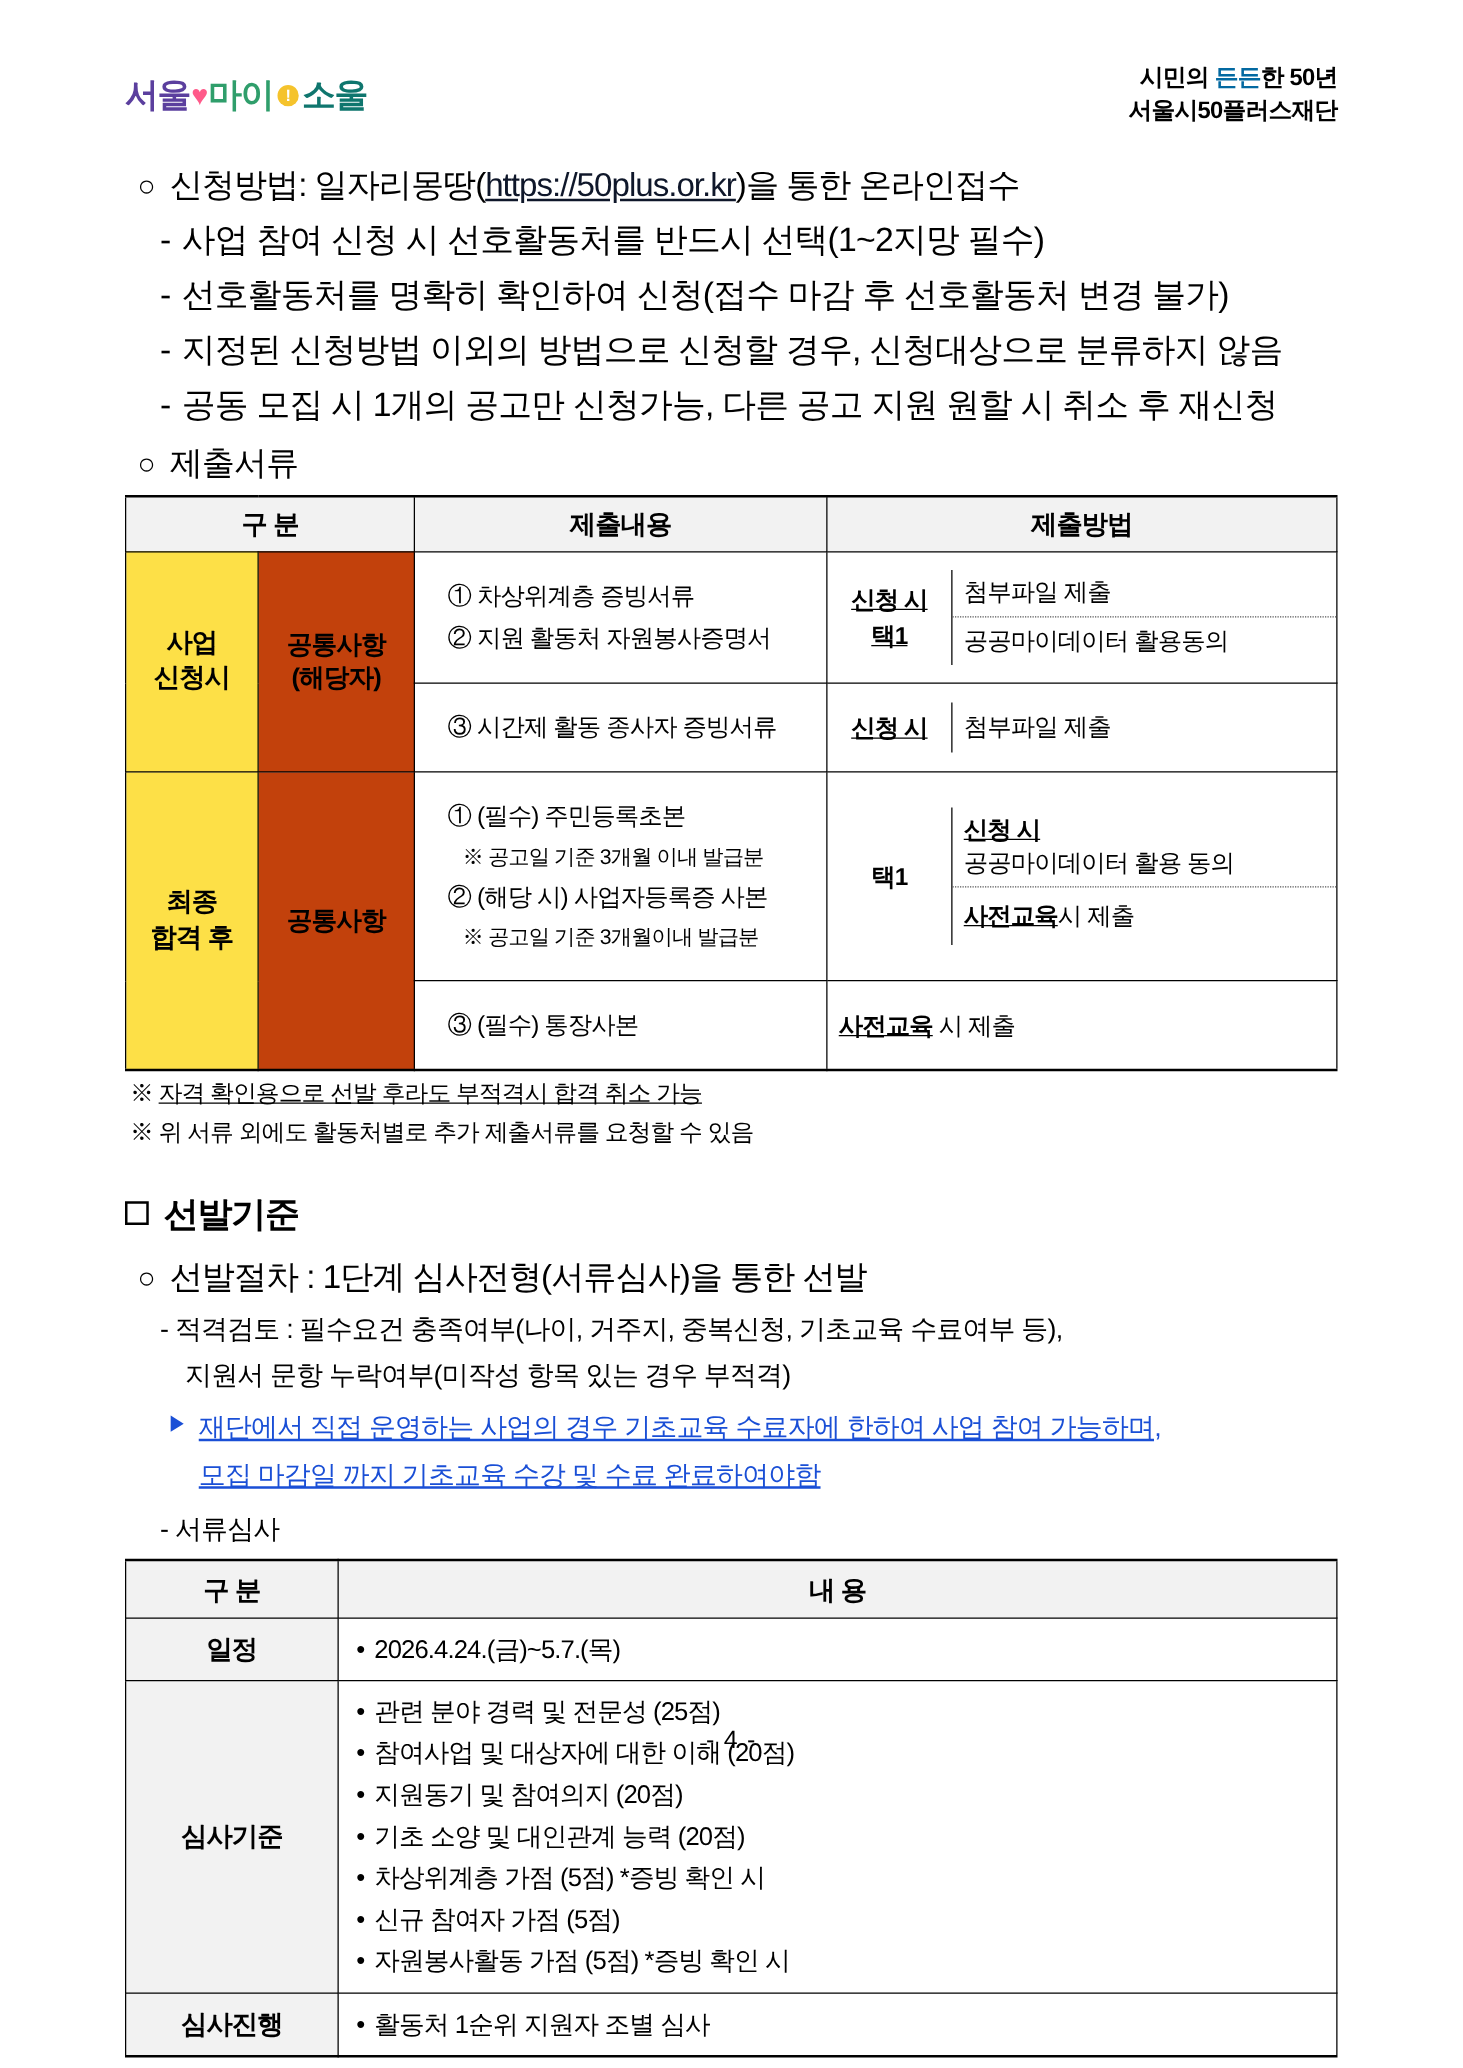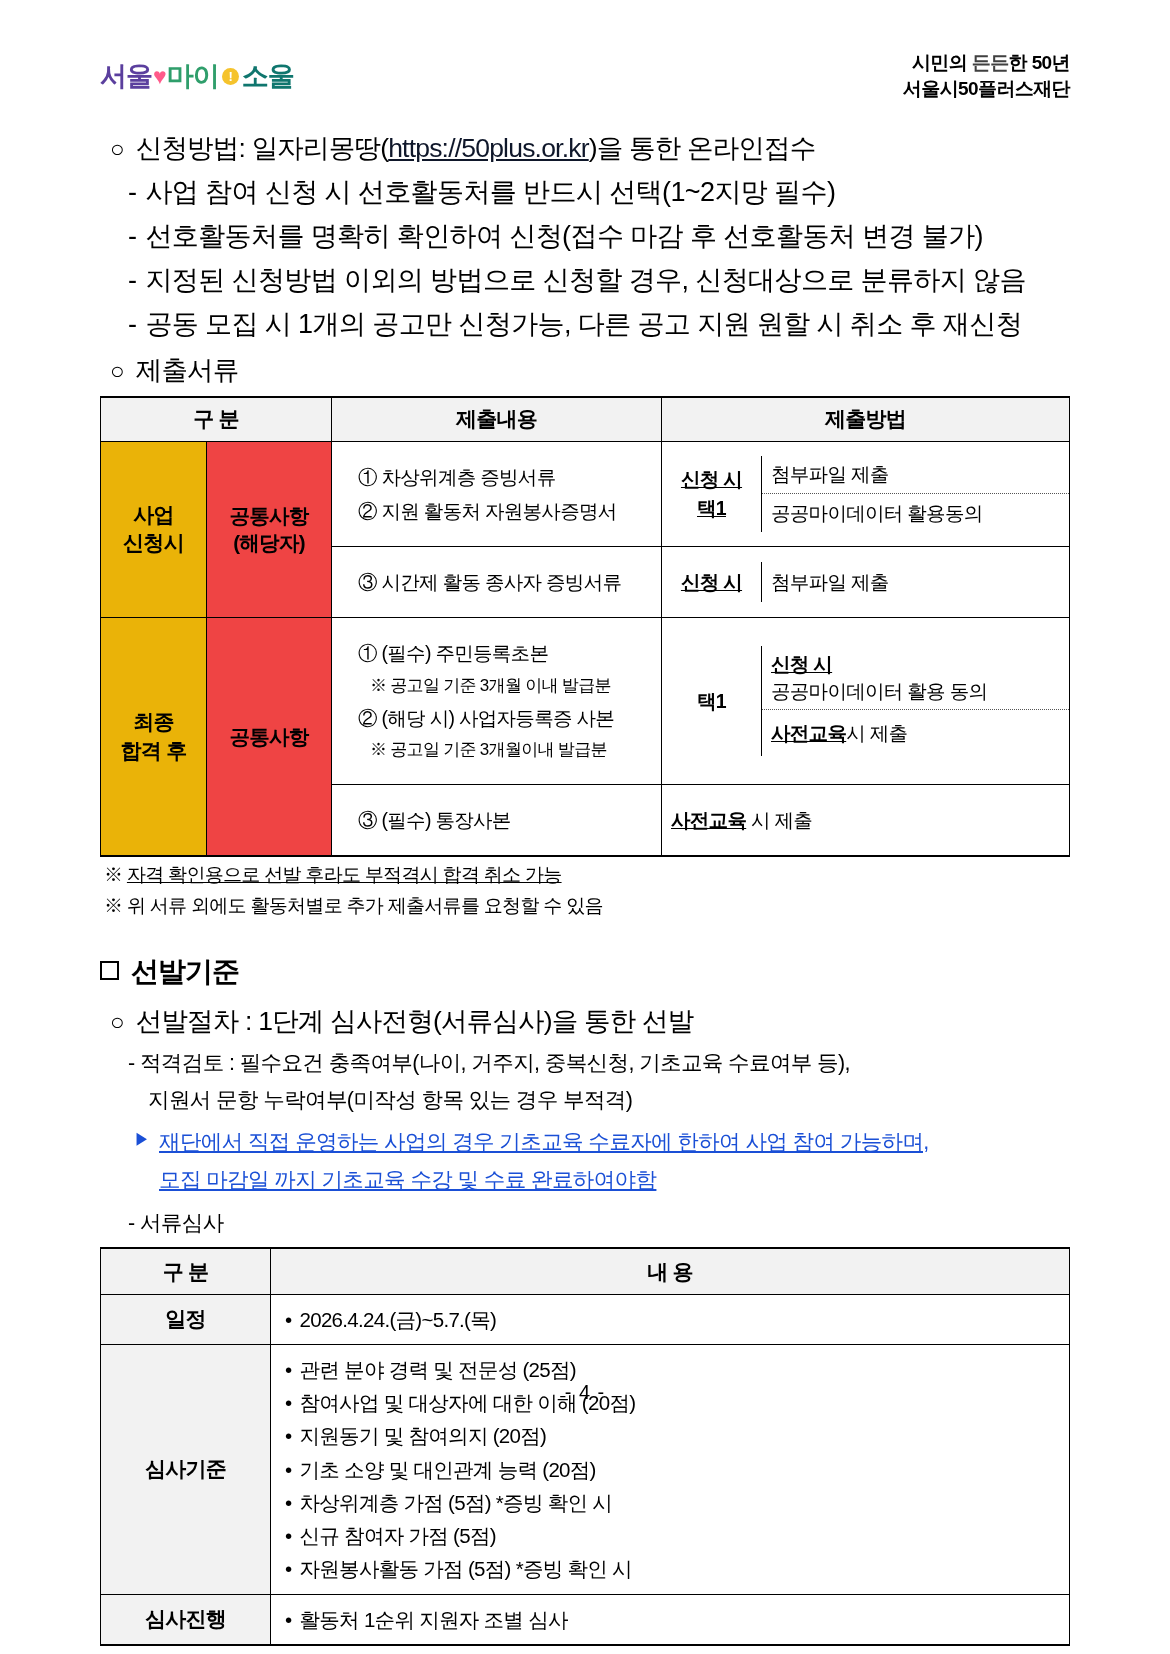--- a/index.html
+++ b/index.html
@@ -57,21 +57,21 @@
   .logo-right {
     position: absolute;
     right: 0;
     top: 50px;
     text-align: right;
     font-size: 19px;
     font-weight: bold;
     line-height: 1.35;
     letter-spacing: -0.6px;
   }
-  .logo-right .accent { color: #404040; }
+  .logo-right .accent { color: #0369a1; }
 
   
   .circle-head {
     font-size: 26.5px;
     letter-spacing: -0.8px;
     margin: 10px 0 8px 10px;
     white-space: nowrap;
   }
   .circle-head .marker { margin-right: 12px; font-size: 24px; }
   .link {
@@ -115,27 +115,27 @@
     text-align: center;
     font-size: 21px;
     height: 44px;
     border-bottom: 1.6px solid #000;
   }
   .tbl1 .lbl {
     text-align: center;
     font-weight: bold;
     font-size: 21px;
     line-height: 1.35;
-    background: #eab308;
+    background: #fde047;
   }
   .tbl1 .common {
     text-align: center;
     font-weight: bold;
     font-size: 20.5px;
-    background: #ef4444;
+    background: #c2410c;
     line-height: 1.35;
   }
   .tbl1 .content-cell { padding: 18px; }
   .tbl1 .content-cell .row {
     padding: 3px 8px;
     line-height: 1.45;
   }
   .tbl1 .method-cell { padding: 0; }
   .tbl1 .sub {
     font-size: 17px;

